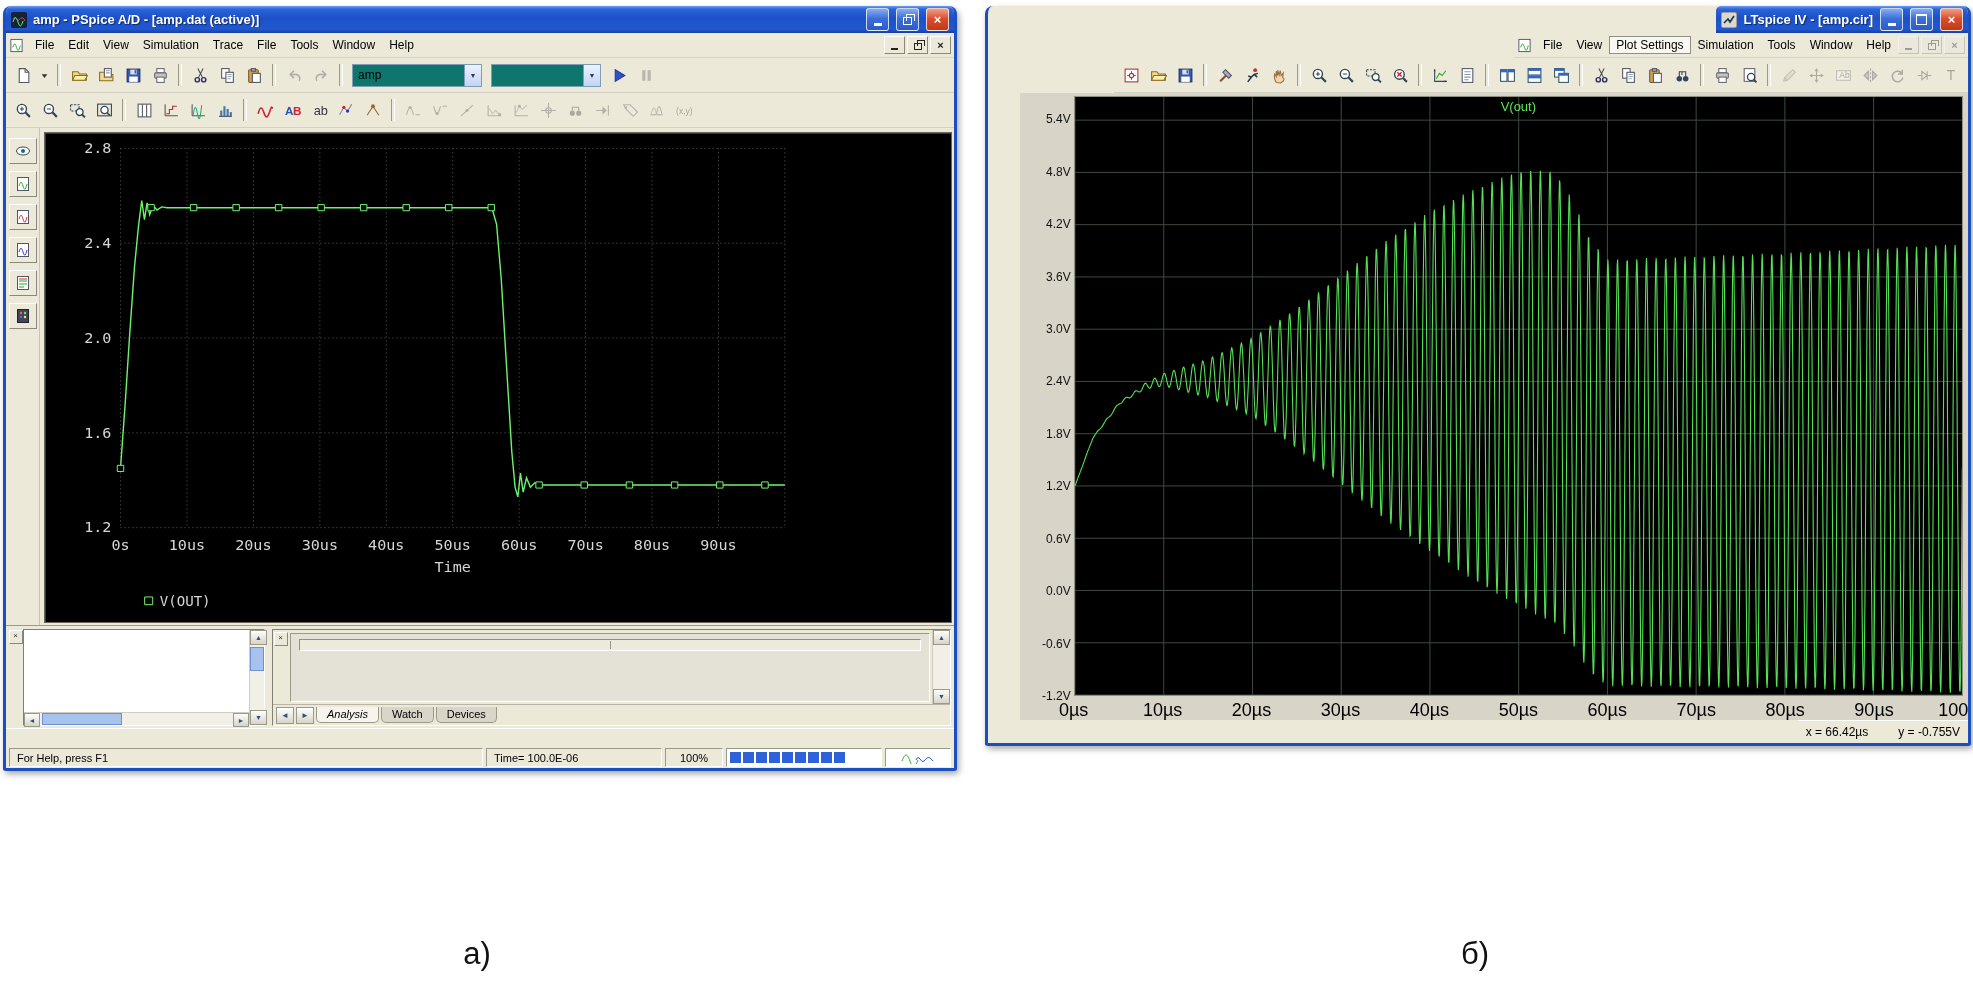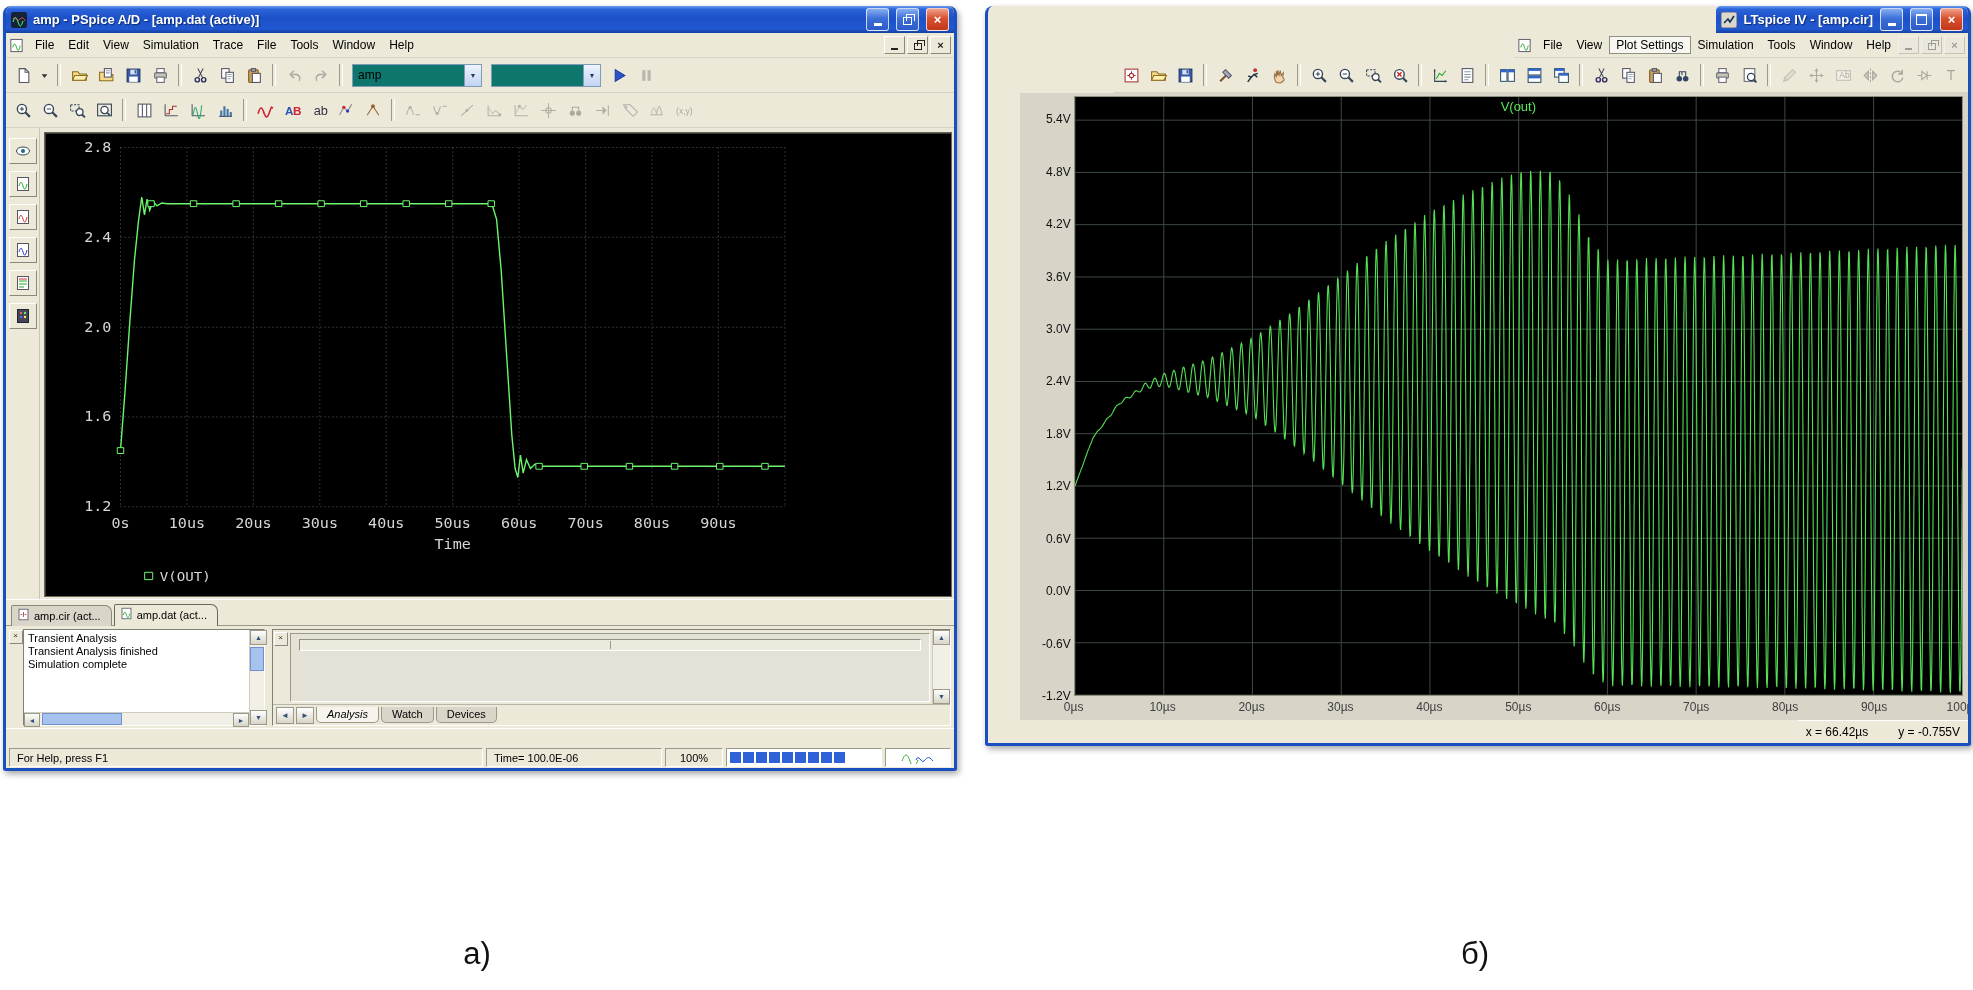--- a/index.html
+++ b/index.html
@@ -97,21 +97,21 @@
   .sb-wave{width:50px;justify-content:center;background:#fff;}
 
   
   .lt-plotpane{flex:1;display:grid;grid-template-columns:52px 1fr;grid-template-rows:1fr 24px;
        background:#d8d4c8;padding:3px 5px 0 2px;min-height:0;}
   .lt-ylab{position:relative;font-size:12px;color:#111;}
   .lt-ylab span{position:absolute;right:3px;transform:translateY(-50%);white-space:nowrap;}
   .lt-black{position:relative;background:#000;border:1px solid #8f8f82;min-width:0;min-height:0;}
   .lt-black svg{display:block;width:100%;height:100%;}
   .lt-title{position:absolute;top:2px;left:0;right:0;text-align:center;font-size:13px;color:#58e858;}
-  .lt-xlab{grid-column:2;position:relative;font-size:12px;color:#404040;}
+  .lt-xlab{grid-column:2;position:relative;font-size:18px;color:#000000;}
   .lt-xlab span{position:absolute;top:4px;transform:translateX(-50%);white-space:nowrap;}
   .lt-status{flex:0 0 22px;display:flex;align-items:center;gap:30px;padding:0 8px;background:#ECE9D8;border-top:1px solid #fff;font-size:12px;}
 
   .caption{position:absolute;top:936px;width:70px;text-align:center;font-size:31px;color:#111;}
 </style>
 </head>
 <body>
 
 <div class="canvas">
 
@@ -517,47 +517,26 @@
               <rect x="622.24" y="362.47499999999997" width="6.4" height="6.4" fill="#000" stroke="#6cf56c" vector-effect="non-scaling-stroke"></rect>
               <rect x="667.1199999999999" y="362.47499999999997" width="6.4" height="6.4" fill="#000" stroke="#6cf56c" vector-effect="non-scaling-stroke"></rect>
               <rect x="711.9999999999999" y="362.47499999999997" width="6.4" height="6.4" fill="#000" stroke="#6cf56c" vector-effect="non-scaling-stroke"></rect>
               <rect x="99" y="482" width="8" height="8" fill="#000" stroke="#6cf56c" vector-effect="non-scaling-stroke"></rect>
               <text x="114" y="491" fill="#d6d6d6" font-size="14" font-family="DejaVu Sans Mono, monospace">V(OUT)</text>
             </svg>
         </div>
       </div>
     </div>
 
-    <div class="ps-doc-tabs" id="ps-tabs">
-        <span class="doc-tab">
-          <span><svg viewBox="0 0 16 16" width="13" height="13">
-              <rect x="2.5" y="1.5" width="11" height="13" fill="#fff" stroke="#556"></rect>
-              <path d="M4.5 8h2m3 0h2M8 5v6" stroke="#a33"></path>
-            </svg></span>
-          <span>amp.cir (act...</span>
-        </span>
-        <span class="doc-tab active">
-          <span><svg viewBox="0 0 16 16" width="13" height="13">
-              <rect x="2.5" y="1.5" width="11" height="13" fill="#fff" stroke="#556"></rect>
-              <path d="M4 10c1.5-5 2.5-5 4 0s2.5 4 4-2" stroke="#2a2" fill="none"></path>
-            </svg></span>
-          <span>amp.dat (act...</span>
-        </span>
-      </div>
 
     <div class="ps-output">
       <div class="out-strip">
         <span class="strip-btn">×</span>
       </div>
       <div class="out-left">
-        <div class="out-list" id="ps-outlist">
-            <div class="out-line">Transient Analysis</div>
-            <div class="out-line">Transient Analysis finished</div>
-            <div class="out-line">Simulation complete</div>
-          </div>
         <div class="vscroll">
           <span class="scroll-btn">▲</span>
           <span class="scroll-track">
               <span class="thumb-v"></span>
             </span>
           <span class="scroll-btn">▼</span>
         </div>
         <div class="hscroll">
           <span class="scroll-btn">◄</span>
           <span class="scroll-track">

